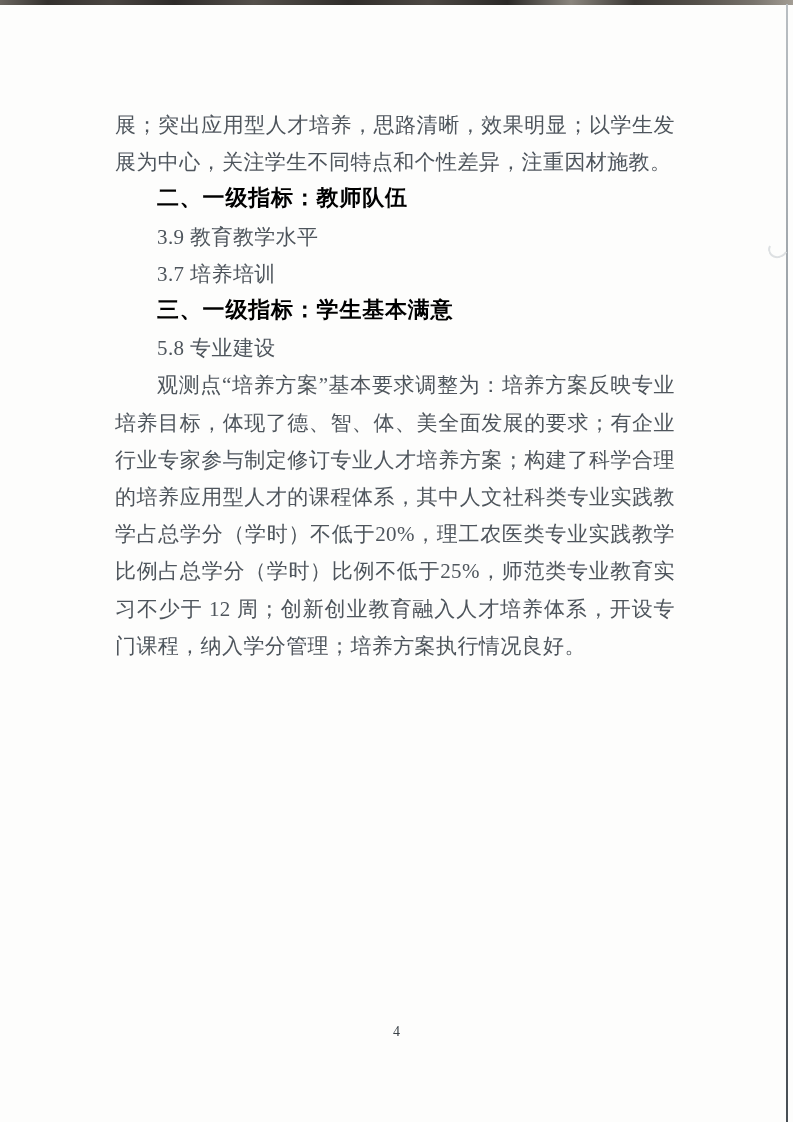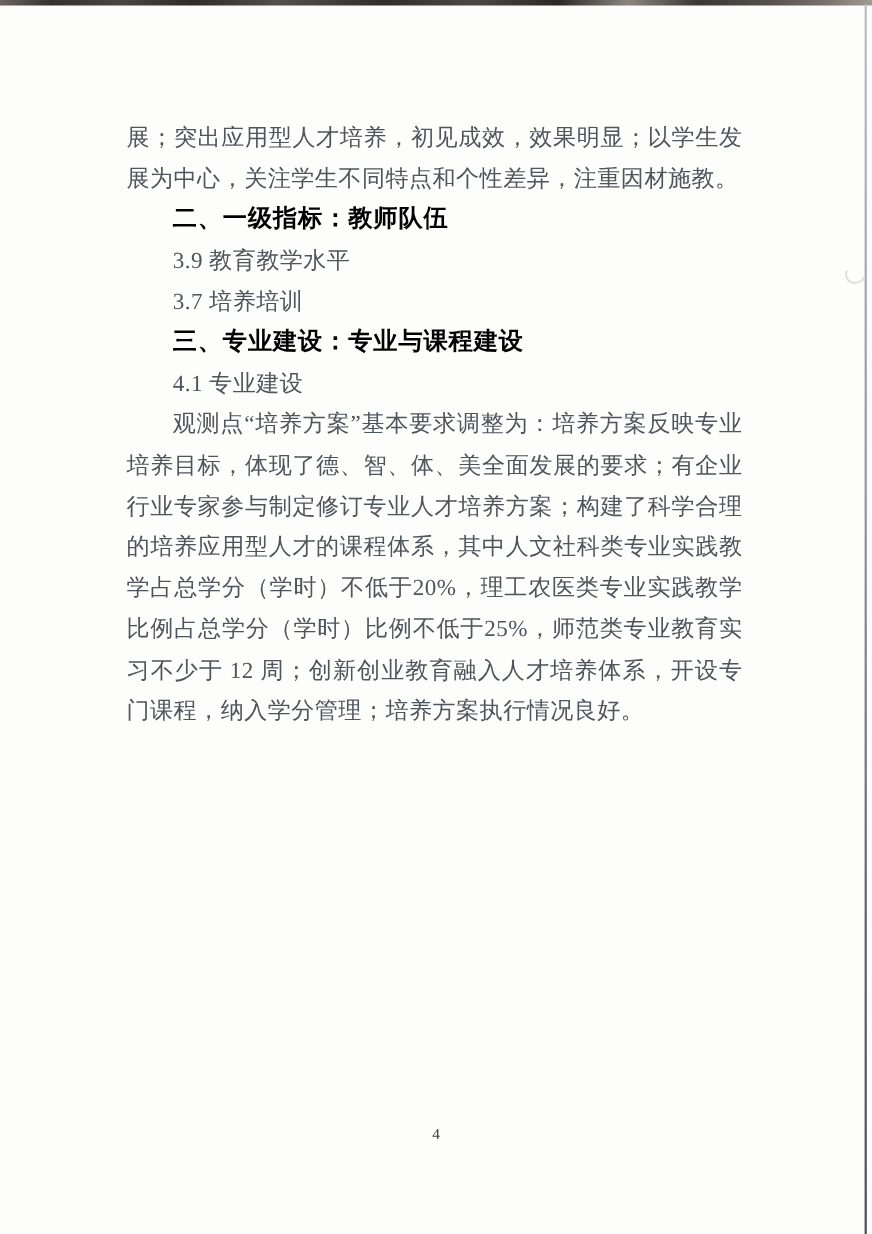--- a/index.html
+++ b/index.html
@@ -58,24 +58,24 @@
 </head>
 <body>
 
 <div>
 
   <div class="scan-top-band"></div>
   <div class="scan-right-line"></div>
   <div class="scan-smudge"></div>
 
   <div class="text-block">
-    <p class="line">展；突出应用型人才培养，初见成效，效果明显；以学生发展为中心，关注学生不同特点和个性差异，注重因材施教。</p>
+    <p class="line">展；突出应用型人才培养，思路清晰，效果明显；以学生发展为中心，关注学生不同特点和个性差异，注重因材施教。</p>
     <p class="line heading indent">二、一级指标：教师队伍</p>
     <p class="line indent">3.9 教育教学水平</p>
     <p class="line indent">3.7 培养培训</p>
-    <p class="line heading indent">三、专业建设：专业与课程建设</p>
-    <p class="line indent">4.1 专业建设</p>
+    <p class="line heading indent">三、一级指标：学生基本满意</p>
+    <p class="line indent">5.8 专业建设</p>
     <p class="line indent">观测点“培养方案”基本要求调整为：培养方案反映专业培养目标，体现了德、智、体、美全面发展的要求；有企业行业专家参与制定修订专业人才培养方案；构建了科学合理的培养应用型人才的课程体系，其中人文社科类专业实践教学占总学分（学时）不低于20%，理工农医类专业实践教学比例占总学分（学时）比例不低于25%，师范类专业教育实习不少于 12 周；创新创业教育融入人才培养体系，开设专门课程，纳入学分管理；培养方案执行情况良好。</p>
   </div>
 
   <div class="page-number">4</div>
 
 </div>
 
 </body></html>

